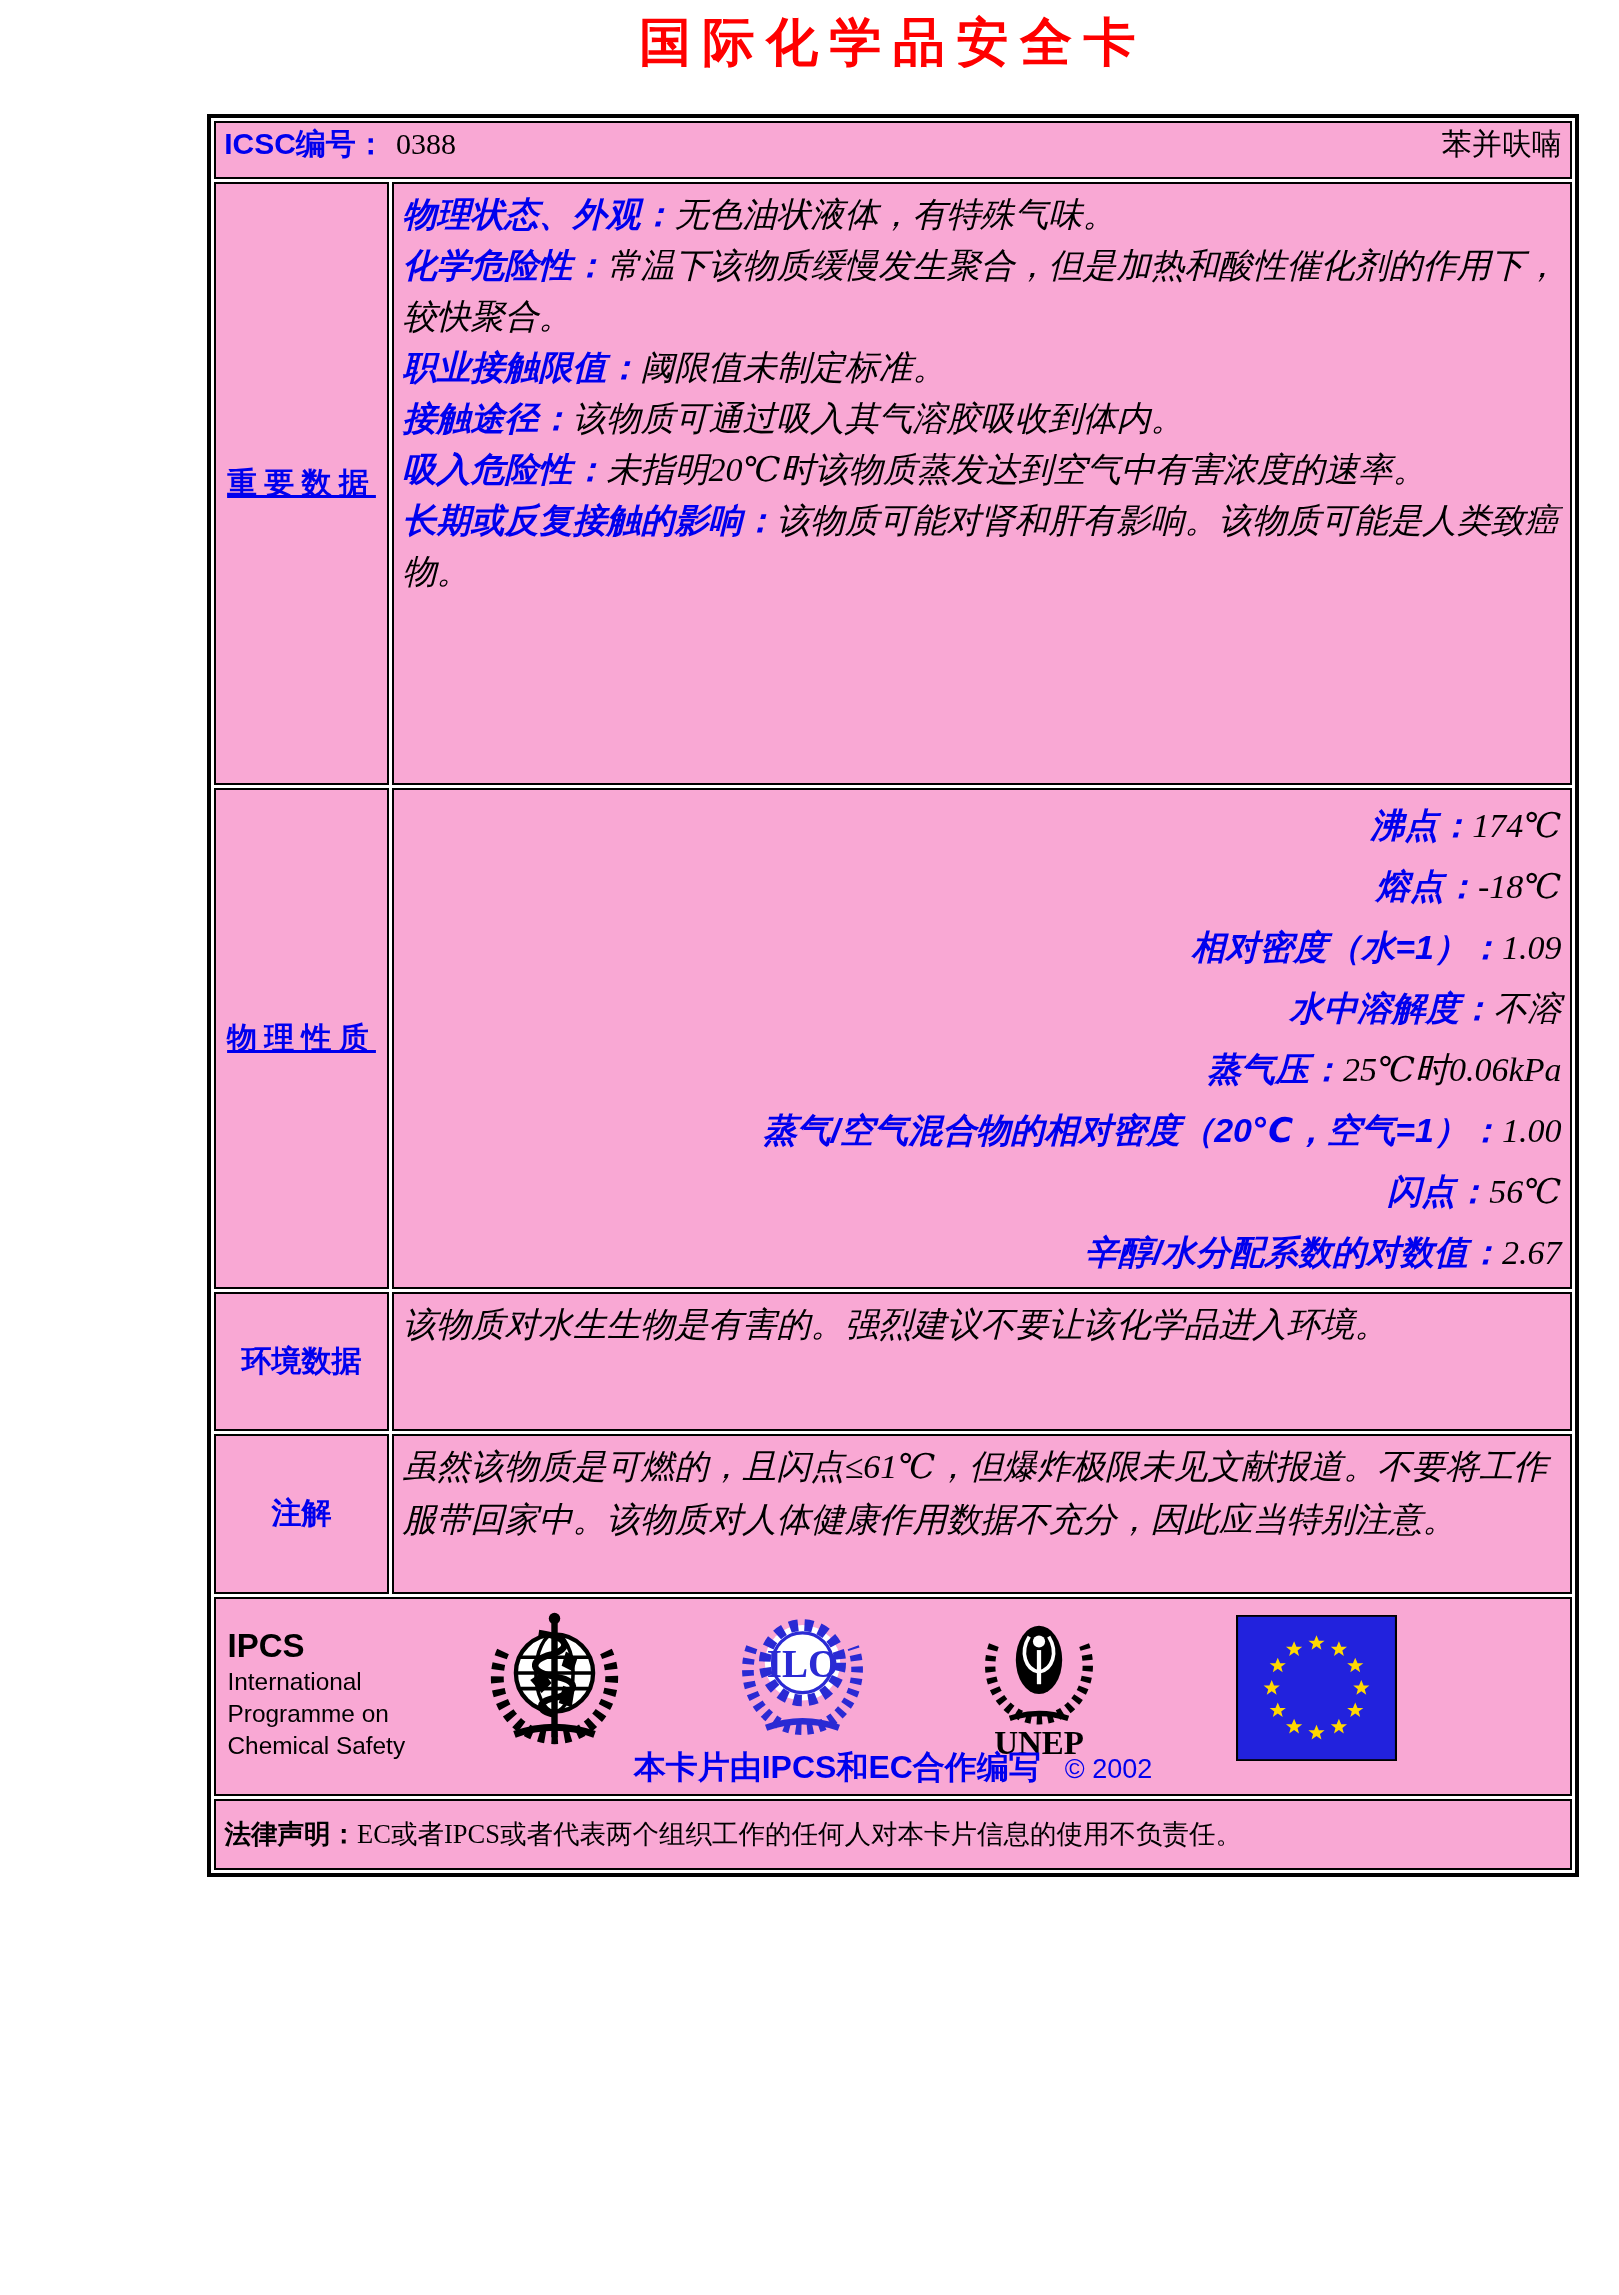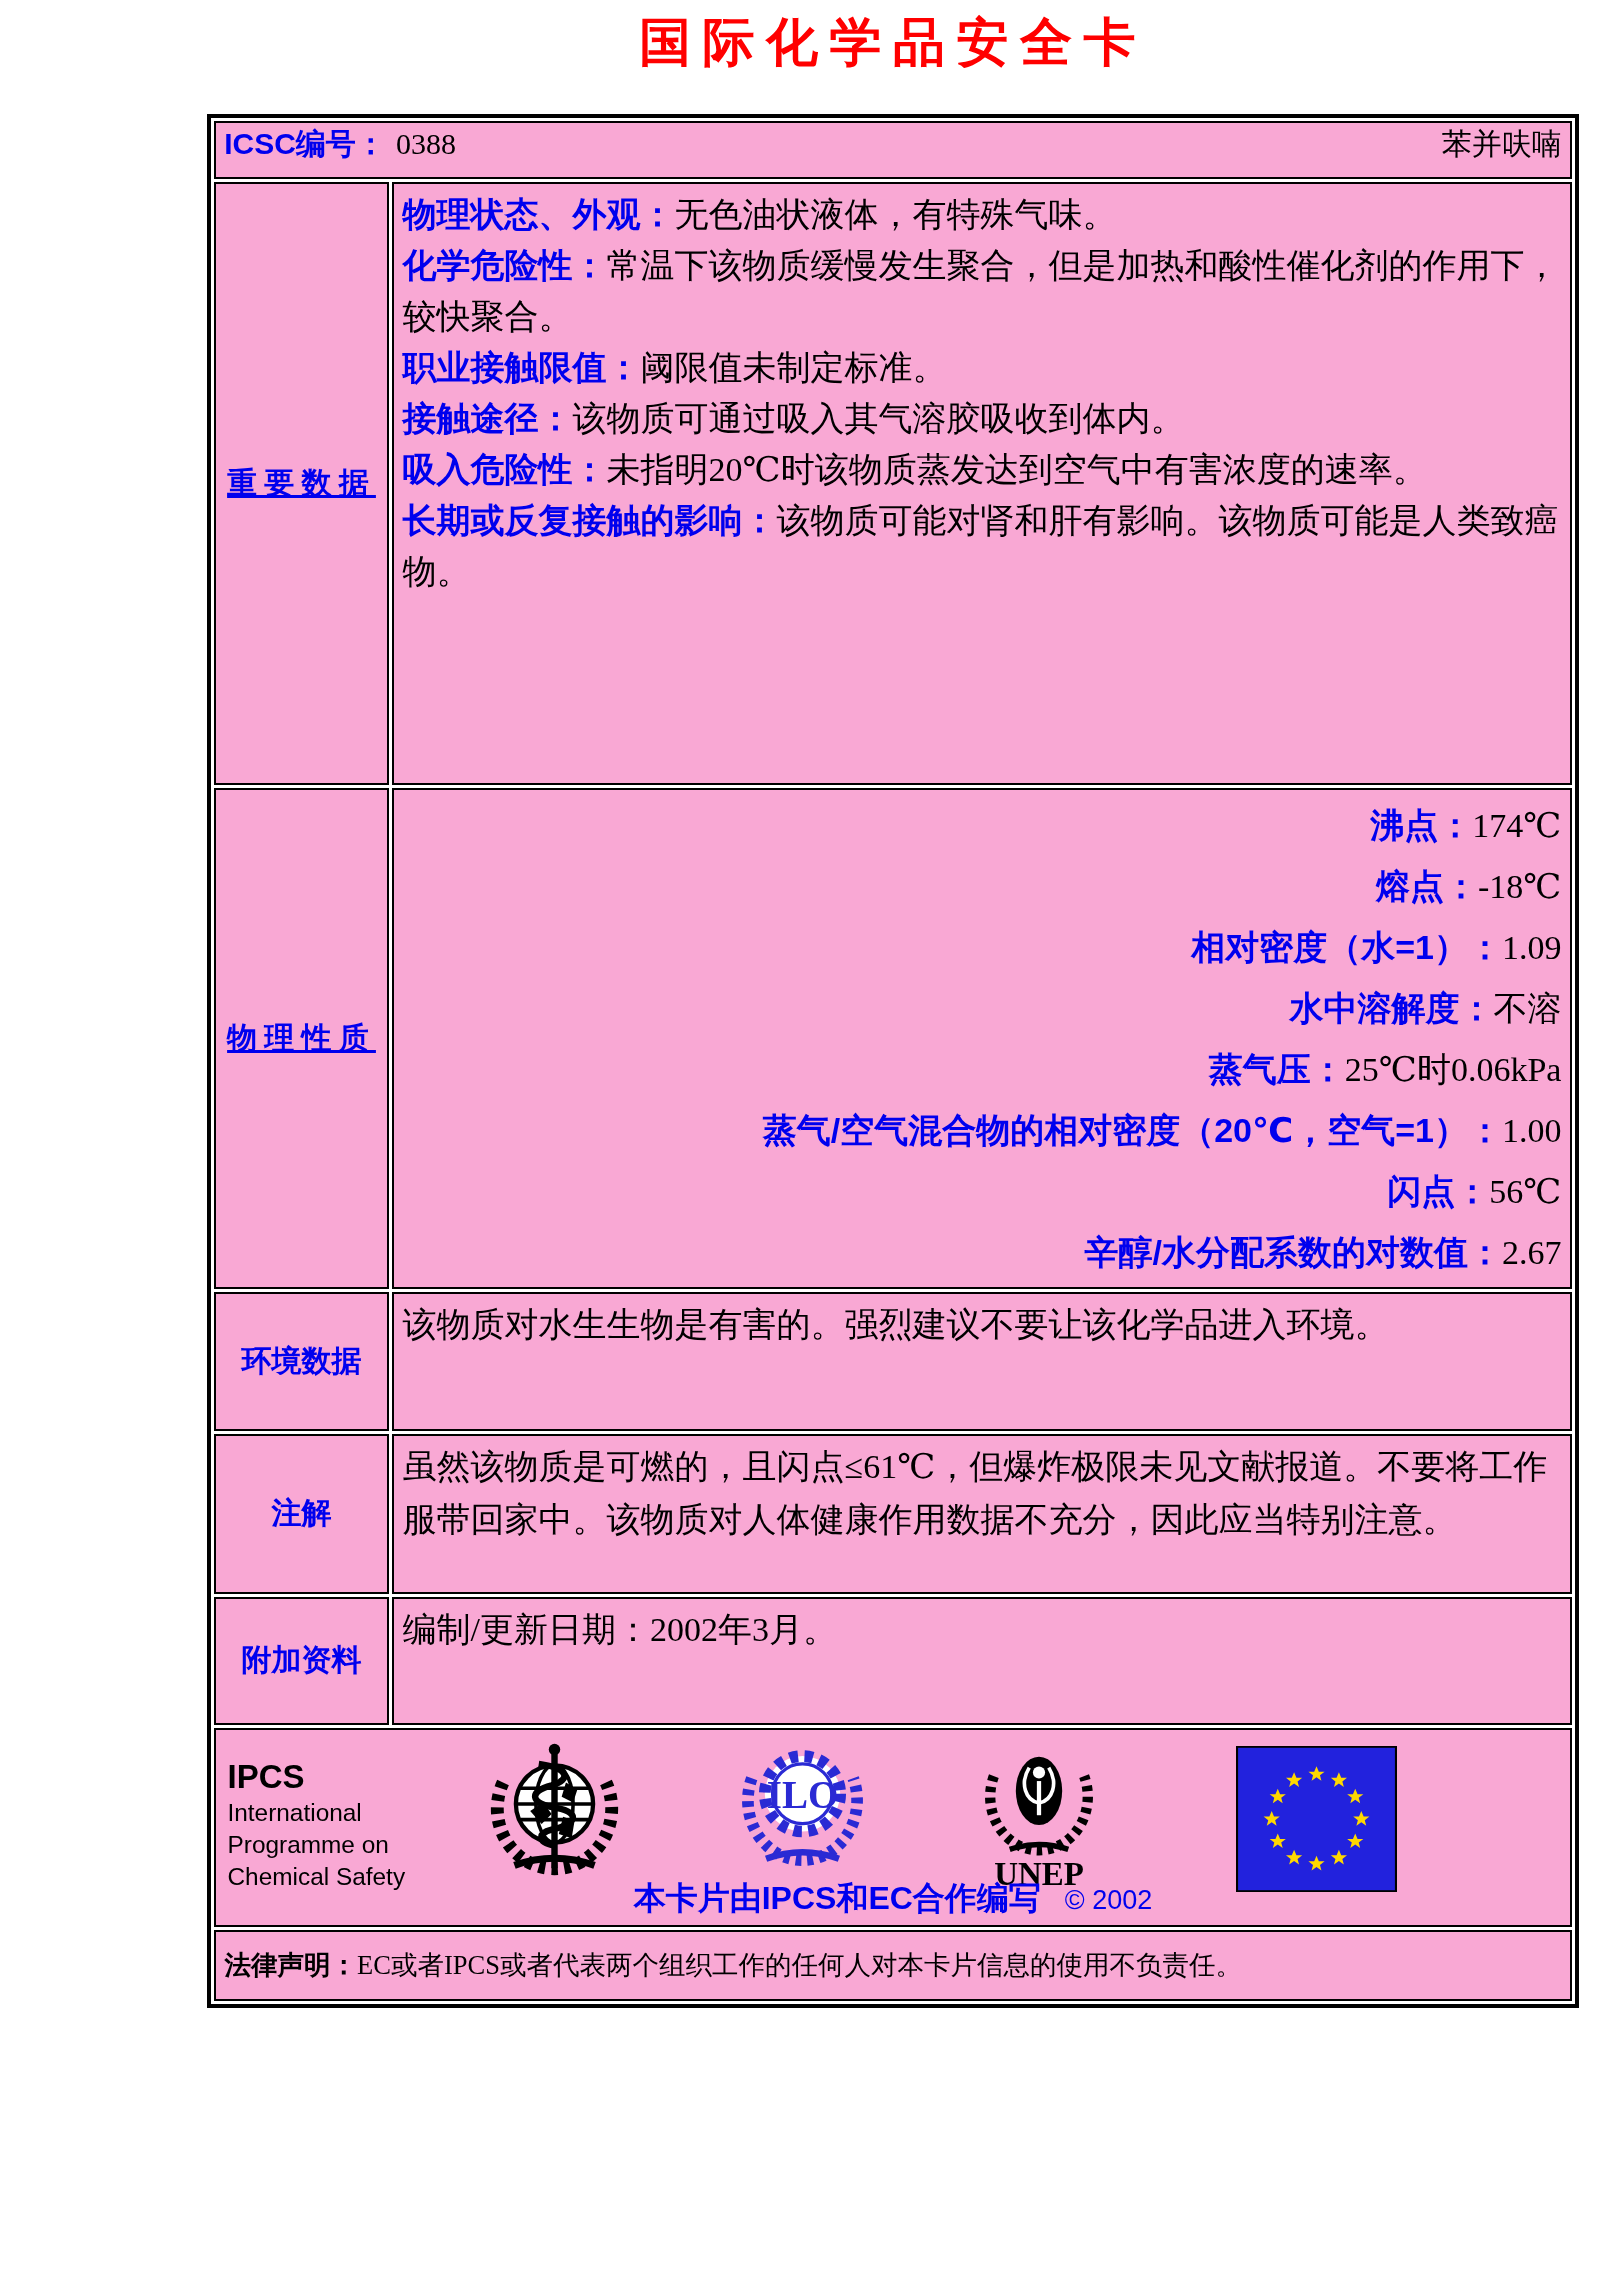--- a/index.html
+++ b/index.html
@@ -23,21 +23,21 @@
     border-collapse:separate;
     border-spacing:3.6px;
   }
   td { border:2.2px solid #000; vertical-align:top; box-sizing:border-box; background:#f9a8d4; }
   td.side {
     width:175px; vertical-align:middle; text-align:center;
     font-family:"Liberation Sans","DejaVu Sans",sans-serif;
     font-weight:bold; color:#0000ee; font-size:30px; padding:0 2.9px;
   }
   td.side.spread { letter-spacing:7.2px;text-decoration:underline; }
-  td.content { padding:4.3px 8.6px; font-size:34px; }
+  td.content { padding:4.3px 8.6px; font-size:34px;font-style:italic; }
   .hdr { height:58px; }
   .hdr td { font-size:30px; }
   .hdr .flex {
     display:flex; justify-content:space-between; align-items:center;
     padding:0 7.2px; height:100%;
   }
   .blue-label {
     font-family:"Liberation Sans","DejaVu Sans",sans-serif;
     font-weight:bold; color:#0000ee;
   }
@@ -128,26 +128,20 @@
       </td>
     </tr>
 
     <tr class="row-notes">
       <td class="side">注解</td>
       <td class="content">
         <div class="plain-text">虽然该物质是可燃的，且闪点≤61℃，但爆炸极限未见文献报道。不要将工作服带回家中。该物质对人体健康作用数据不充分，因此应当特别注意。</div>
       </td>
     </tr>
 
-    <tr class="row-add">
-      <td class="side">附加资料</td>
-      <td class="content">
-        <div class="plain-text">编制/更新日期：2002年3月。</div>
-      </td>
-    </tr>
 
     <tr class="row-logos">
       <td colspan="2" class="logos-cell">
 
         <div class="ipcs-block">
           <div class="acronym">IPCS</div>
           <div>International</div>
           <div>Programme on</div>
           <div>Chemical Safety</div>
         </div>

